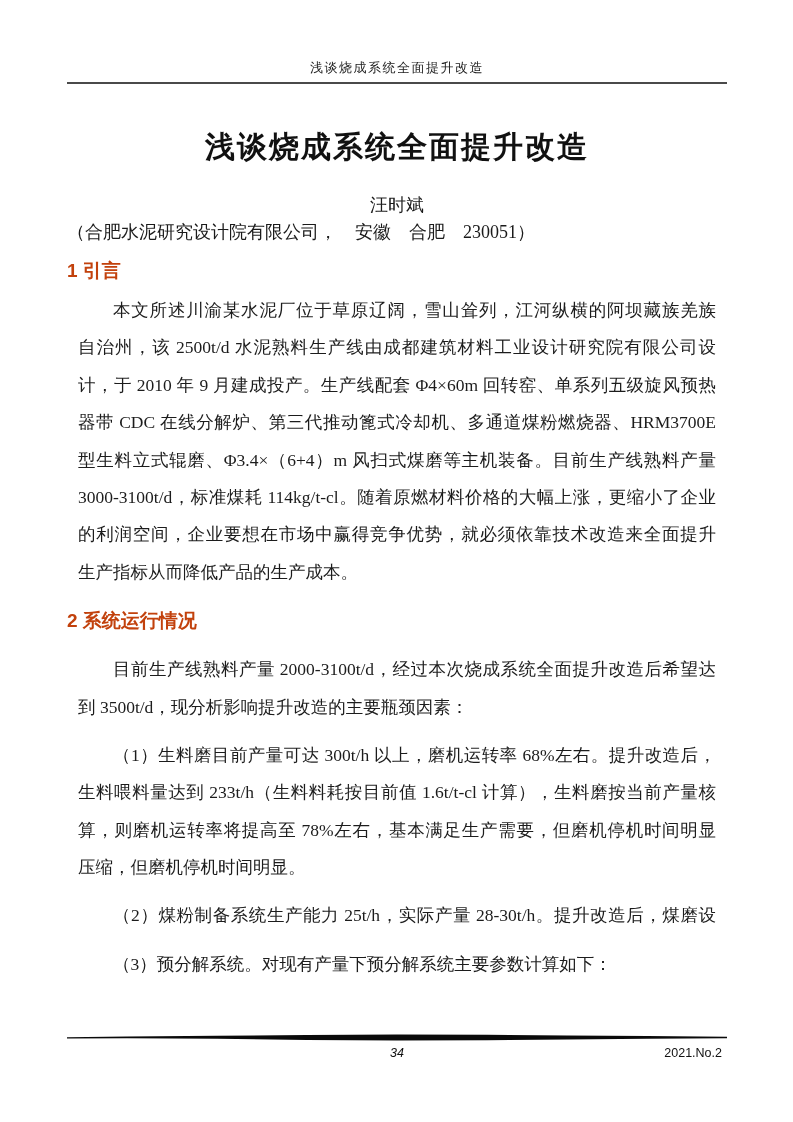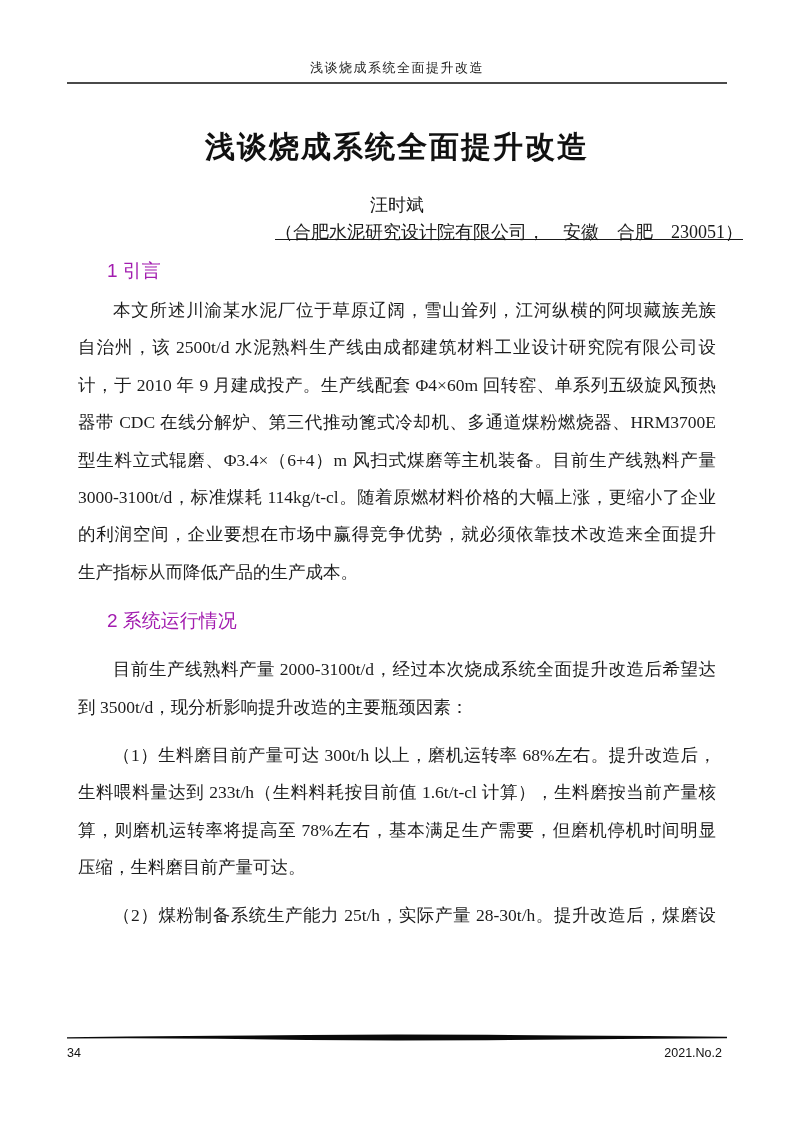--- a/index.html
+++ b/index.html
@@ -43,40 +43,38 @@
   }
   .article-author {
     position: absolute;
     top: 192px; left: 67px; width: 660px;
     text-align: center;
     font-size: 18px;
     line-height: 26px;
   }
   .article-affiliation {
     position: absolute;
-    top: 218px; left: 83px; width: 660px;
-    text-align: right;
+    top: 218px; left: 67px; width: 660px;
+    text-align: left;
     font-size: 18px;
     line-height: 28px;
-    text-decoration: underline;
   }
   
   .article-body {
     position: absolute;
     top: 252px; left: 67px; width: 660px;
   }
   .sec-heading {
     font-family: "Liberation Sans", "DejaVu Sans", sans-serif;
     font-size: 19px;
-    font-weight: normal;
+    font-weight: bold;
     line-height: 38px;
     height: 38px;
-    color: #a21caf;
+    color: #c2410c;
     white-space: nowrap;
-    margin-left: 40px;
   }
   .para { margin: 11px; }
   .para.first-para { margin-top: 2px; }
   .line {
     font-size: 17.5px;
     line-height: 37.4px;
     height: 37.4px;
     text-align: justify;
     text-align-last: justify;
     white-space: nowrap;
@@ -86,25 +84,26 @@
   .line.first { text-indent: 35px; }
   .line.last { text-align-last: left; }
   
   .footer-rule {
     position: absolute;
     top: 1034px; left: 67px; width: 660px; height: 8px;
   }
   .page-number {
     position: absolute;
     top: 1045px; left: 67px; width: 660px;
-    text-align: left;
+    text-align: center;
     font-family: "Liberation Sans", "DejaVu Sans", sans-serif;
     font-size: 12.5px;
     line-height: 16px;
     color: #111111;
+    font-style: italic;
   }
   .issue-number {
     position: absolute;
     top: 1045px; right: 110px;
     font-family: "Liberation Sans", "DejaVu Sans", sans-serif;
     font-size: 12.5px;
     line-height: 16px;
     color: #111111;
   }
 </style>
@@ -137,24 +136,27 @@
       </div>
       <div class="sec-heading">2  系统运行情况</div>
       <div class="para">
         <div class="line first">目前生产线熟料产量 2000-3100t/d，经过本次烧成系统全面提升改造后希望达</div>
         <div class="line last">到 3500t/d，现分析影响提升改造的主要瓶颈因素：</div>
       </div>
       <div class="para">
         <div class="line first">（1）生料磨目前产量可达 300t/h 以上，磨机运转率 68%左右。提升改造后，</div>
         <div class="line">生料喂料量达到 233t/h（生料料耗按目前值 1.6t/t-cl 计算），生料磨按当前产量核</div>
         <div class="line">算，则磨机运转率将提高至 78%左右，基本满足生产需要，但磨机停机时间明显</div>
-        <div class="line last">压缩，生料磨目前产量可达。</div>
+        <div class="line last">压缩，但磨机停机时间明显。</div>
       </div>
       <div class="para">
         <div class="line first">（2）煤粉制备系统生产能力 25t/h，实际产量 28-30t/h。提升改造后，煤磨设</div>
+      </div>
+      <div class="para">
+        <div class="line first last">（3）预分解系统。对现有产量下预分解系统主要参数计算如下：</div>
       </div>
     </div>
 
   <svg class="footer-rule" viewBox="0 0 660 8" preserveAspectRatio="none">
     <polygon fill="#0a0a0a" points="
       0,3.2 60,2.4 150,1.8 240,0.9 330,0.4 420,0.7 500,1.4 580,2.1 660,2.7
       660,4.3 580,4.7 500,5.5 420,6.3 330,6.5 240,5.9 150,4.7 60,4.3 0,4.5"></polygon>
   </svg>
 
   <div class="page-number">34</div>

